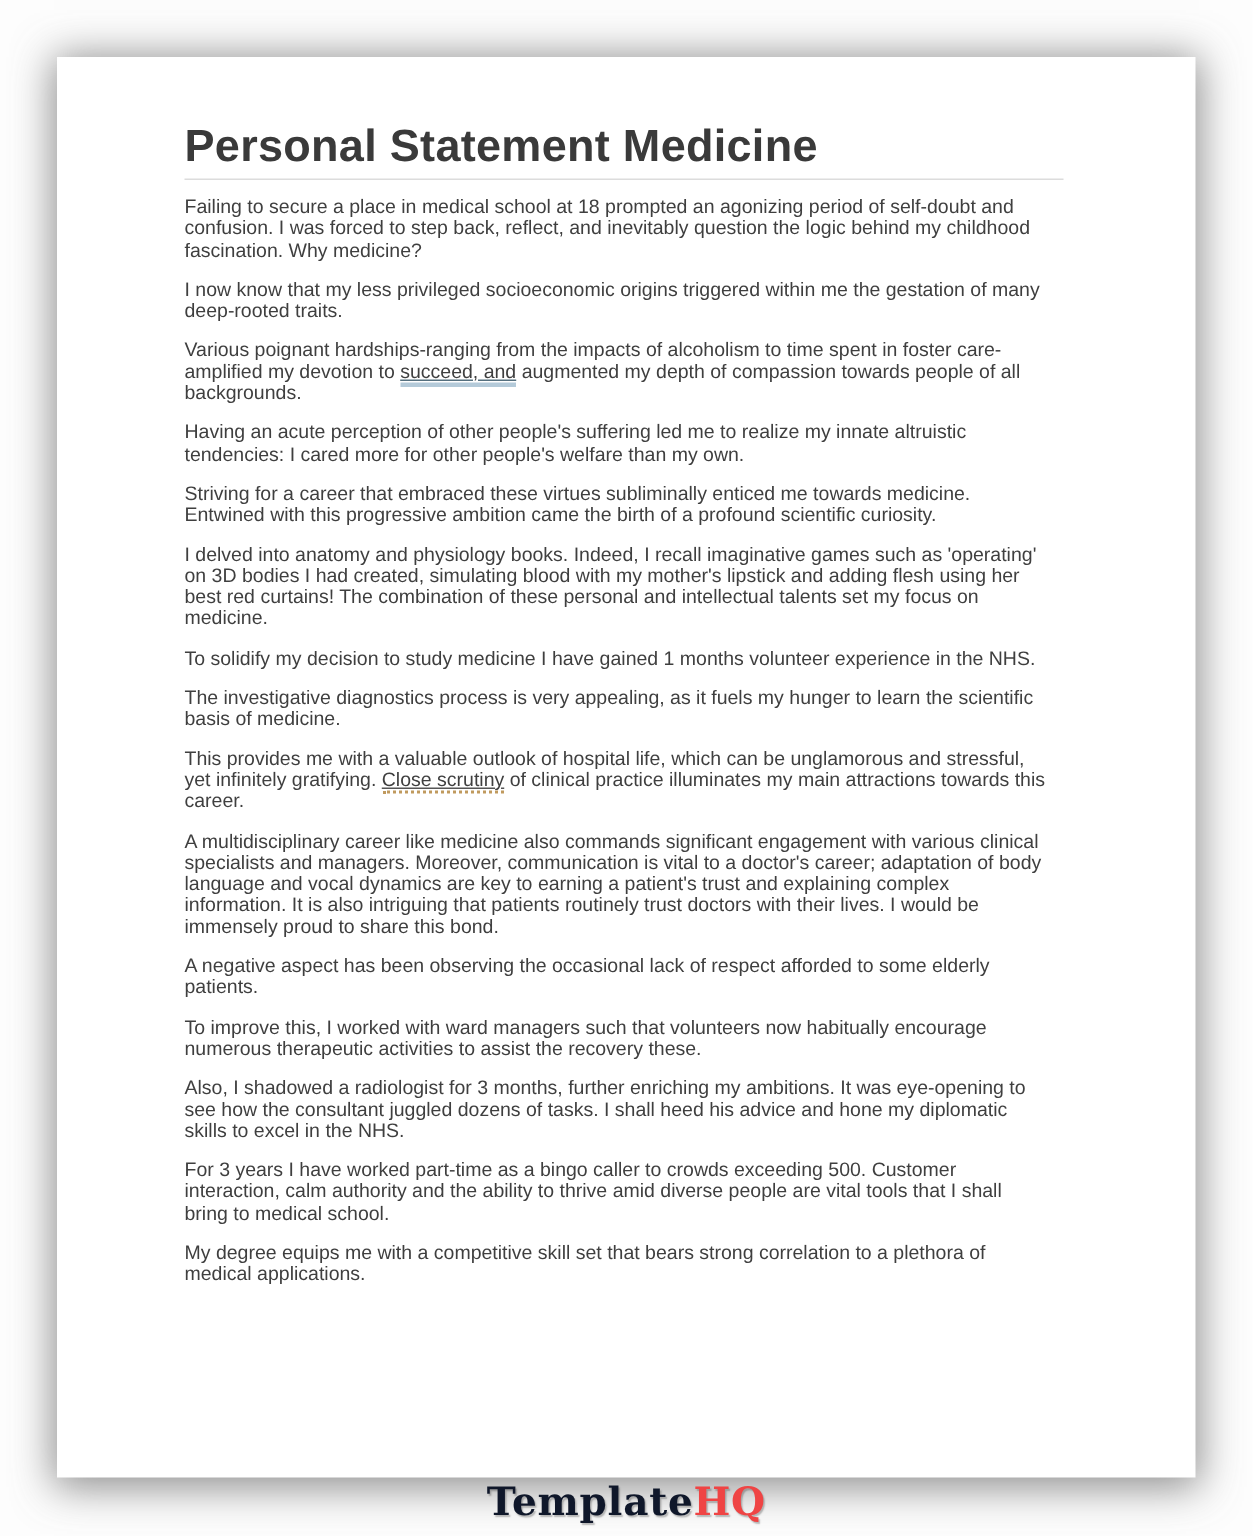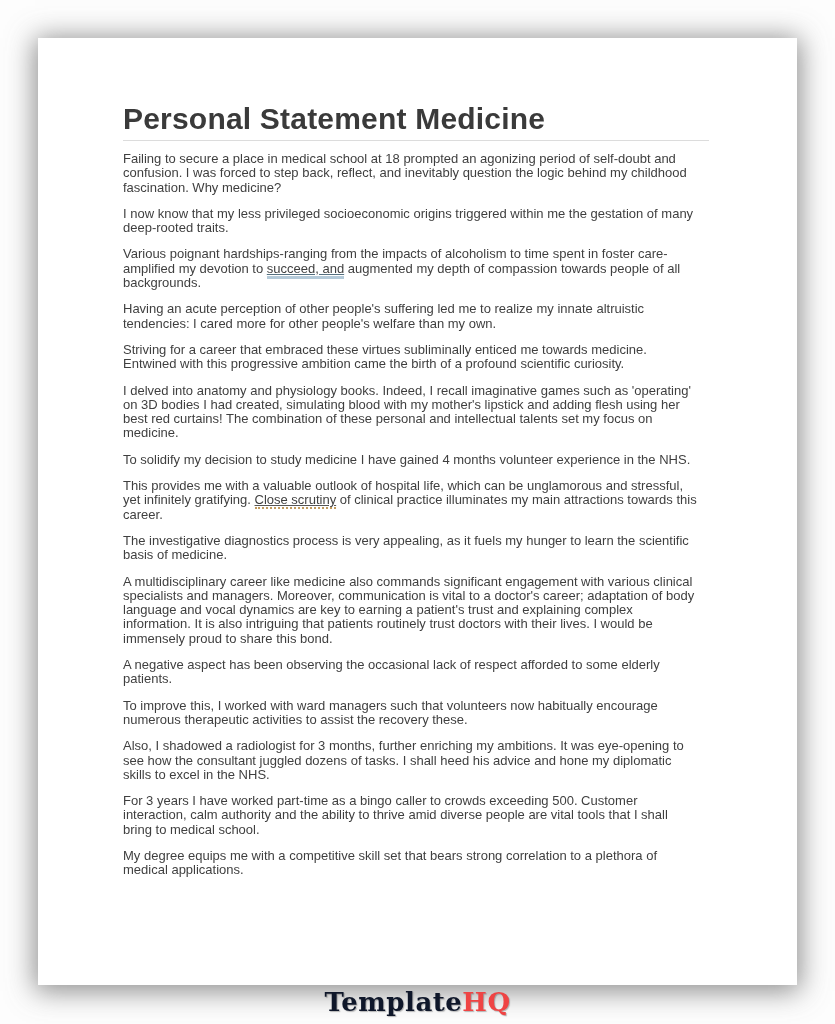--- a/index.html
+++ b/index.html
@@ -14,21 +14,21 @@
     font-family: "Liberation Sans", sans-serif;
   }
   .page {
     position: absolute;
     left: 38px;
     top: 38px;
     width: 759px;
     height: 947px;
     background: #ffffff;
     box-shadow: 0 3px 26px 3px rgba(95, 95, 95, 0.72);
-    padding: 64px 88px 0 85px;
+    padding: 43px 88px 0 85px;
   }
   .page-title {
     margin: 0 0 5px 0;
     font-size: 30px;
     line-height: 33px;
     font-weight: bold;
     color: #3a3a3a;
     letter-spacing: 0.2px;
   }
   .title-divider {
@@ -74,23 +74,23 @@
 <div class="page">
   <h1 class="page-title">Personal Statement Medicine</h1>
   <hr class="title-divider">
   <div class="doc-body">
       <p><span>Failing to secure a place in medical school at 18 prompted an agonizing period of self-doubt and confusion. I was forced to step back, reflect, and inevitably question the logic behind my childhood fascination. Why medicine?</span></p>
       <p><span>I now know that my less privileged socioeconomic origins triggered within me the gestation of many deep-rooted traits.</span></p>
       <p><span>Various poignant hardships-ranging from the impacts of alcoholism to time spent in foster care-amplified my devotion to </span><span class="underline-blue">succeed, and</span><span> augmented my depth of compassion towards people of all backgrounds.</span></p>
       <p><span>Having an acute perception of other people's suffering led me to realize my innate altruistic tendencies: I cared more for other people's welfare than my own.</span></p>
       <p><span>Striving for a career that embraced these virtues subliminally enticed me towards medicine. Entwined with this progressive ambition came the birth of a profound scientific curiosity.</span></p>
       <p><span>I delved into anatomy and physiology books. Indeed, I recall imaginative games such as 'operating' on 3D bodies I had created, simulating blood with my mother's lipstick and adding flesh using her best red curtains! The combination of these personal and intellectual talents set my focus on medicine.</span></p>
-      <p><span>To solidify my decision to study medicine I have gained 4 months volunteer experience in the NHS.</span></p>
+      <p><span>To solidify my decision to study medicine I have gained 1 months volunteer experience in the NHS.</span></p>
+      <p><span>The investigative diagnostics process is very appealing, as it fuels my hunger to learn the scientific basis of medicine.</span></p>
       <p><span>This provides me with a valuable outlook of hospital life, which can be unglamorous and stressful, yet infinitely gratifying. </span><span class="underline-dotted">Close scrutiny</span><span> of clinical practice illuminates my main attractions towards this career.</span></p>
-      <p><span>The investigative diagnostics process is very appealing, as it fuels my hunger to learn the scientific basis of medicine.</span></p>
       <p><span>A multidisciplinary career like medicine also commands significant engagement with various clinical specialists and managers. Moreover, communication is vital to a doctor's career; adaptation of body language and vocal dynamics are key to earning a patient's trust and explaining complex information. It is also intriguing that patients routinely trust doctors with their lives. I would be immensely proud to share this bond.</span></p>
       <p><span>A negative aspect has been observing the occasional lack of respect afforded to some elderly patients.</span></p>
       <p><span>To improve this, I worked with ward managers such that volunteers now habitually encourage numerous therapeutic activities to assist the recovery these.</span></p>
       <p><span>Also, I shadowed a radiologist for 3 months, further enriching my ambitions. It was eye-opening to see how the consultant juggled dozens of tasks. I shall heed his advice and hone my diplomatic skills to excel in the NHS.</span></p>
       <p><span>For 3 years I have worked part-time as a bingo caller to crowds exceeding 500. Customer interaction, calm authority and the ability to thrive amid diverse people are vital tools that I shall bring to medical school.</span></p>
       <p><span>My degree equips me with a competitive skill set that bears strong correlation to a plethora of medical applications.</span></p>
     </div>
 </div>
 
 <div class="footer-logo">

